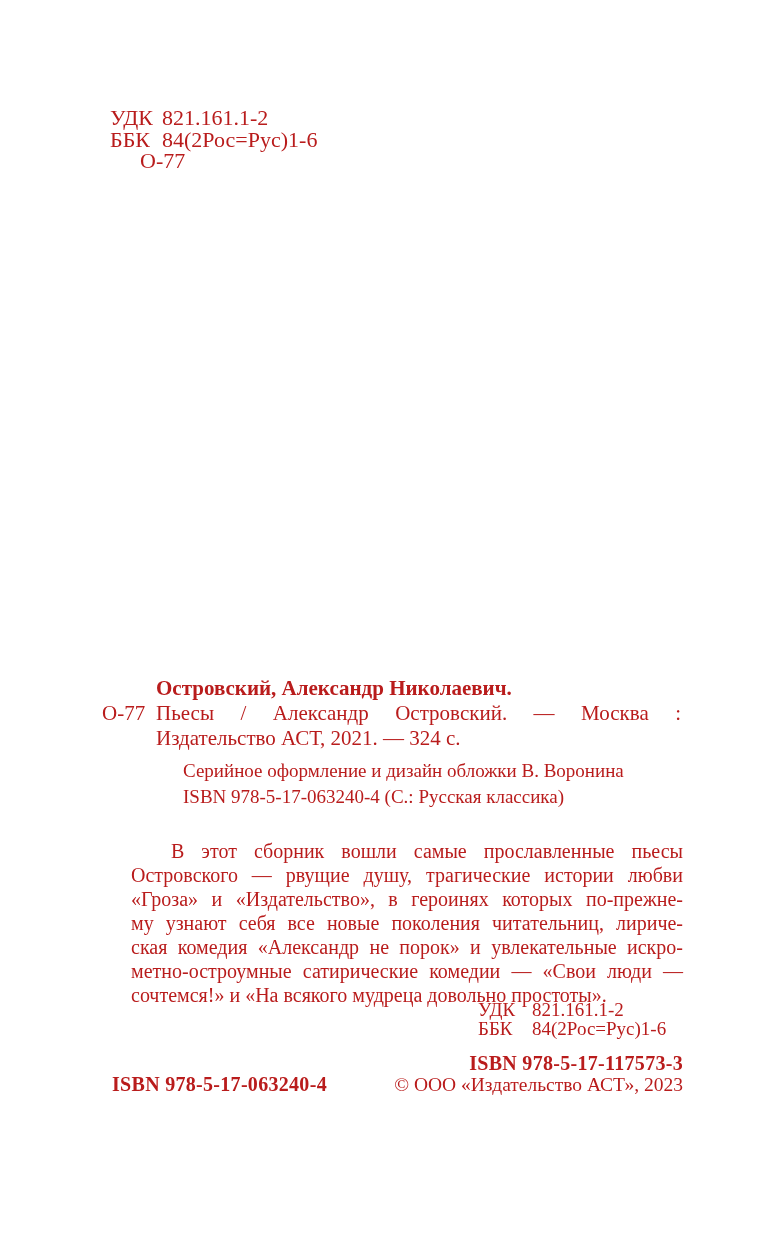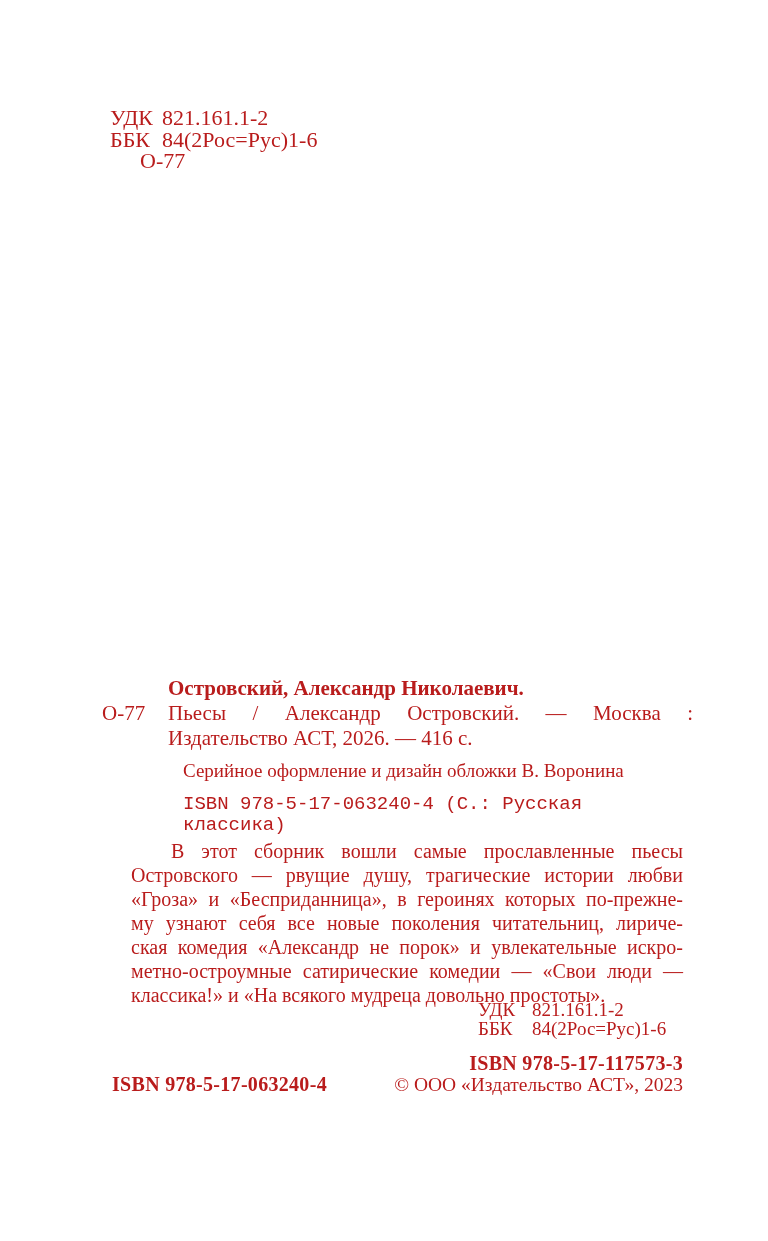--- a/index.html
+++ b/index.html
@@ -30,21 +30,21 @@
     display: inline-block;
     width: 52px;
   }
   .top-codes .sign-row {
     margin-left: 30px;
   }
 
   
   .catalog {
     position: absolute;
-    left: 168px;
+    left: 156px;
     top: 676px;
     width: 525px;
     font-size: 21px;
     line-height: 25px;
   }
   .catalog .heading {
     font-weight: bold;
   }
   .catalog .just-line {
     text-align: justify;
@@ -61,22 +61,21 @@
   
   .edition {
     position: absolute;
     left: 183px;
     top: 760px;
     width: 500px;
     font-size: 19px;
     line-height: 21px;
   }
   .edition .isbn-gap {
-    margin-top: 13px;
-    font-family: Liberation Mono, monospace;
+    margin-top: 5px;
   }
 
   
   .annotation {
     position: absolute;
     left: 110px;
     top: 839px;
     width: 573px;
     font-size: 20px;
     line-height: 24px;
@@ -147,36 +146,36 @@
     </div>
     <div class="sign-row">
       <span>О-77</span>
     </div>
   </div>
 
   <span class="entry-code">О-77</span>
   <div class="catalog">
     <div class="heading">Островский, Александр Николаевич.</div>
     <div class="just-line">Пьесы / Александр Островский. — Москва :</div>
-    <div>Издательство АСТ, 2026. — 416 с.</div>
+    <div>Издательство АСТ, 2021. — 324 с.</div>
   </div>
 
   <div class="edition">
     <div>Серийное оформление и дизайн обложки В. Воронина</div>
     <div class="isbn-gap">ISBN 978-5-17-063240-4 (С.: Русская классика)</div>
   </div>
 
   <div class="annotation">
       <div>В этот сборник вошли самые прославленные пьесы</div>
       <div>Островского — рвущие душу, трагические истории любви</div>
-      <div>«Гроза» и «Бесприданница», в героинях которых по-прежне-</div>
+      <div>«Гроза» и «Издательство», в героинях которых по-прежне-</div>
       <div>му узнают себя все новые поколения читательниц, лириче-</div>
       <div>ская комедия «Александр не порок» и увлекательные искро-</div>
       <div>метно-остроумные сатирические комедии — «Свои люди —</div>
-      <div>классика!» и «На всякого мудреца довольно простоты».</div>
+      <div>сочтемся!» и «На всякого мудреца довольно простоты».</div>
     </div>
 
   <div class="codes-right">
     <div>
       <span class="label">УДК</span><span>821.161.1-2</span>
     </div>
     <div>
       <span class="label">ББК</span><span>84(2Рос=Рус)1-6</span>
     </div>
   </div>

